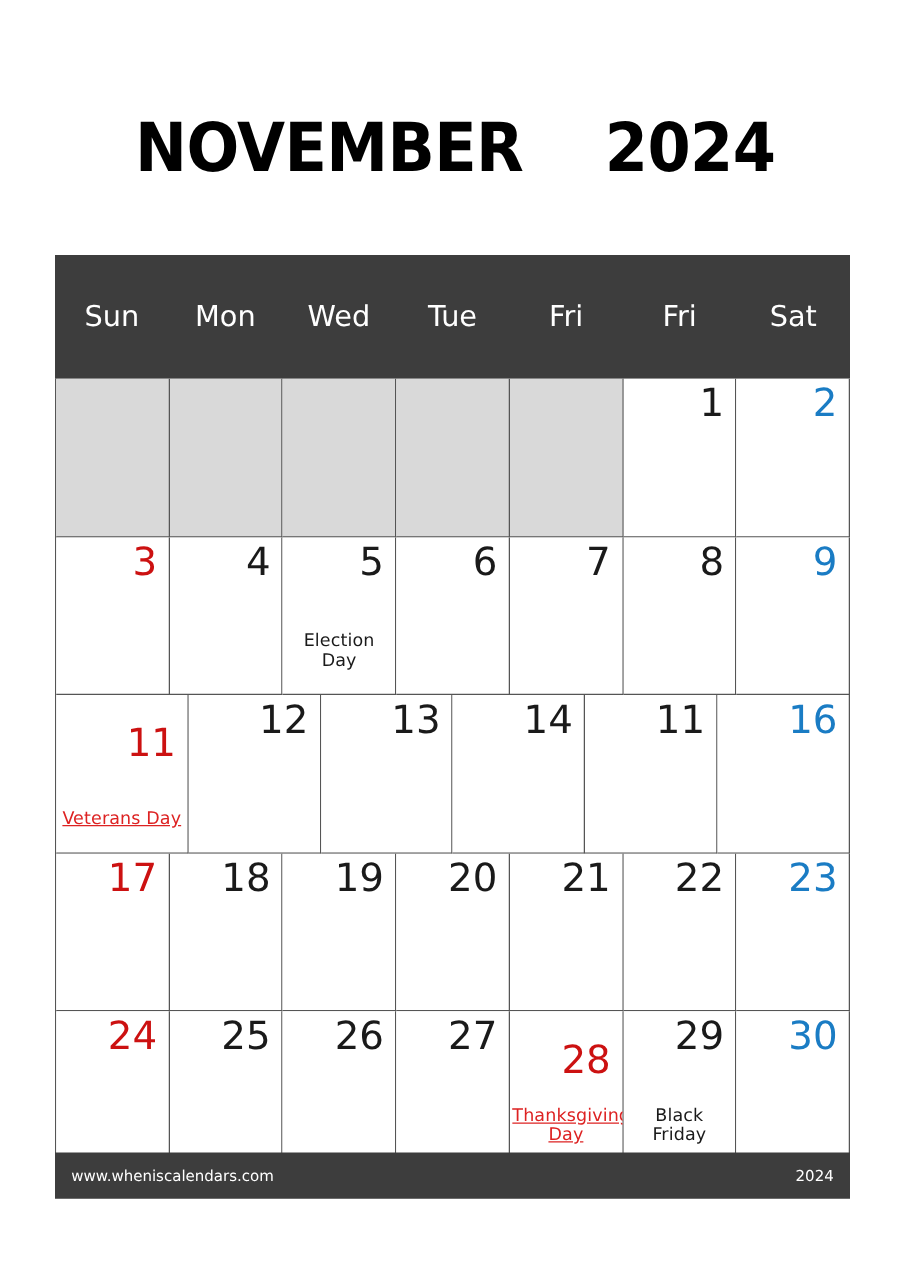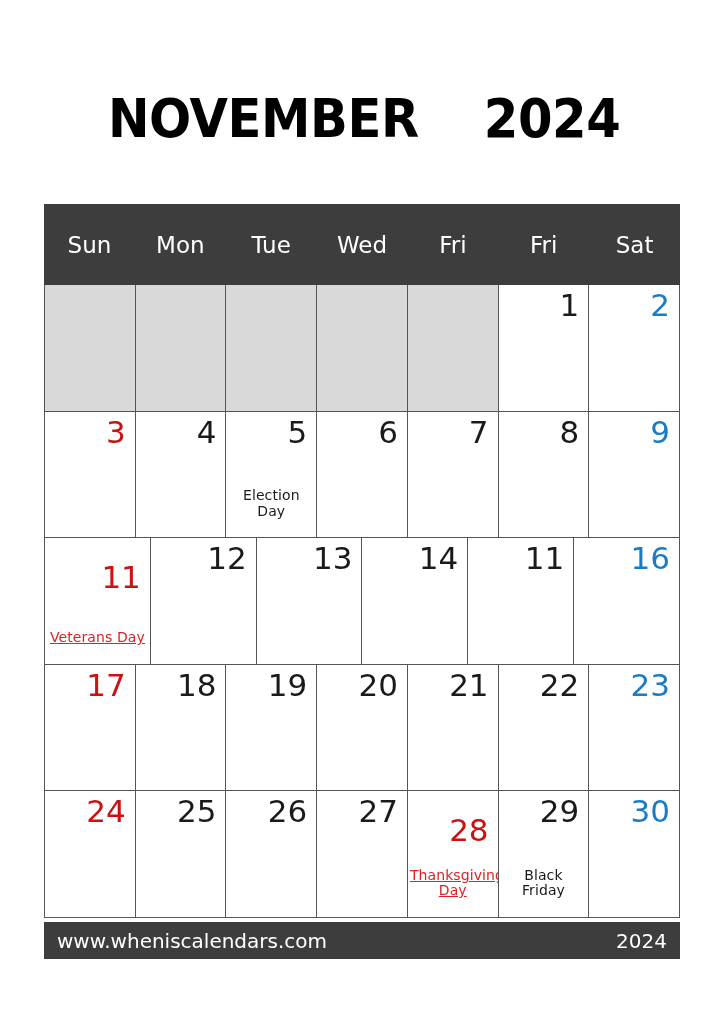--- a/index.html
+++ b/index.html
@@ -60,21 +60,21 @@
     position: absolute;
     left: 44px;
     top: 204px;
     width: 636px;
   }
 
   
   .weekday-row {
     display: flex;
     background: #3d3d3d;
-    height: 81px;
+    height: 99px;
     text-align: right;
   }
   .weekday-cell {
     flex: 1 1 0;
     display: flex;
     align-items: center;
     justify-content: center;
     color: #ffffff;
     font-family: "DejaVu Sans", sans-serif;
     font-size: 23px;
@@ -143,40 +143,40 @@
     background: #3d3d3d;
     display: flex;
     align-items: center;
     justify-content: space-between;
     padding: 0 13px;
     box-sizing: border-box;
   }
   .footer-site, .footer-year {
     color: #ffffff;
     font-family: "DejaVu Sans", sans-serif;
-    font-size: 20px;
+    font-size: 12px;
     font-weight: normal;
   }
 </style>
 </head>
 <body>
 
 <div class="page">
 
   <div class="title-bar">
     <div class="title-month">NOVEMBER</div>
     <div class="title-year">2024</div>
   </div>
 
   <div class="calendar">
     <div class="weekday-row">
         <div class="weekday-cell">Sun</div>
         <div class="weekday-cell">Mon</div>
+        <div class="weekday-cell">Wed</div>
         <div class="weekday-cell">Tue</div>
-        <div class="weekday-cell">Wed</div>
         <div class="weekday-cell">Fri</div>
         <div class="weekday-cell">Fri</div>
         <div class="weekday-cell">Sat</div>
       </div>
     <div class="weeks">
         <div class="week-row">
           <div class="day-cell blank"></div>
           <div class="day-cell blank"></div>
           <div class="day-cell blank"></div>
           <div class="day-cell blank"></div>

